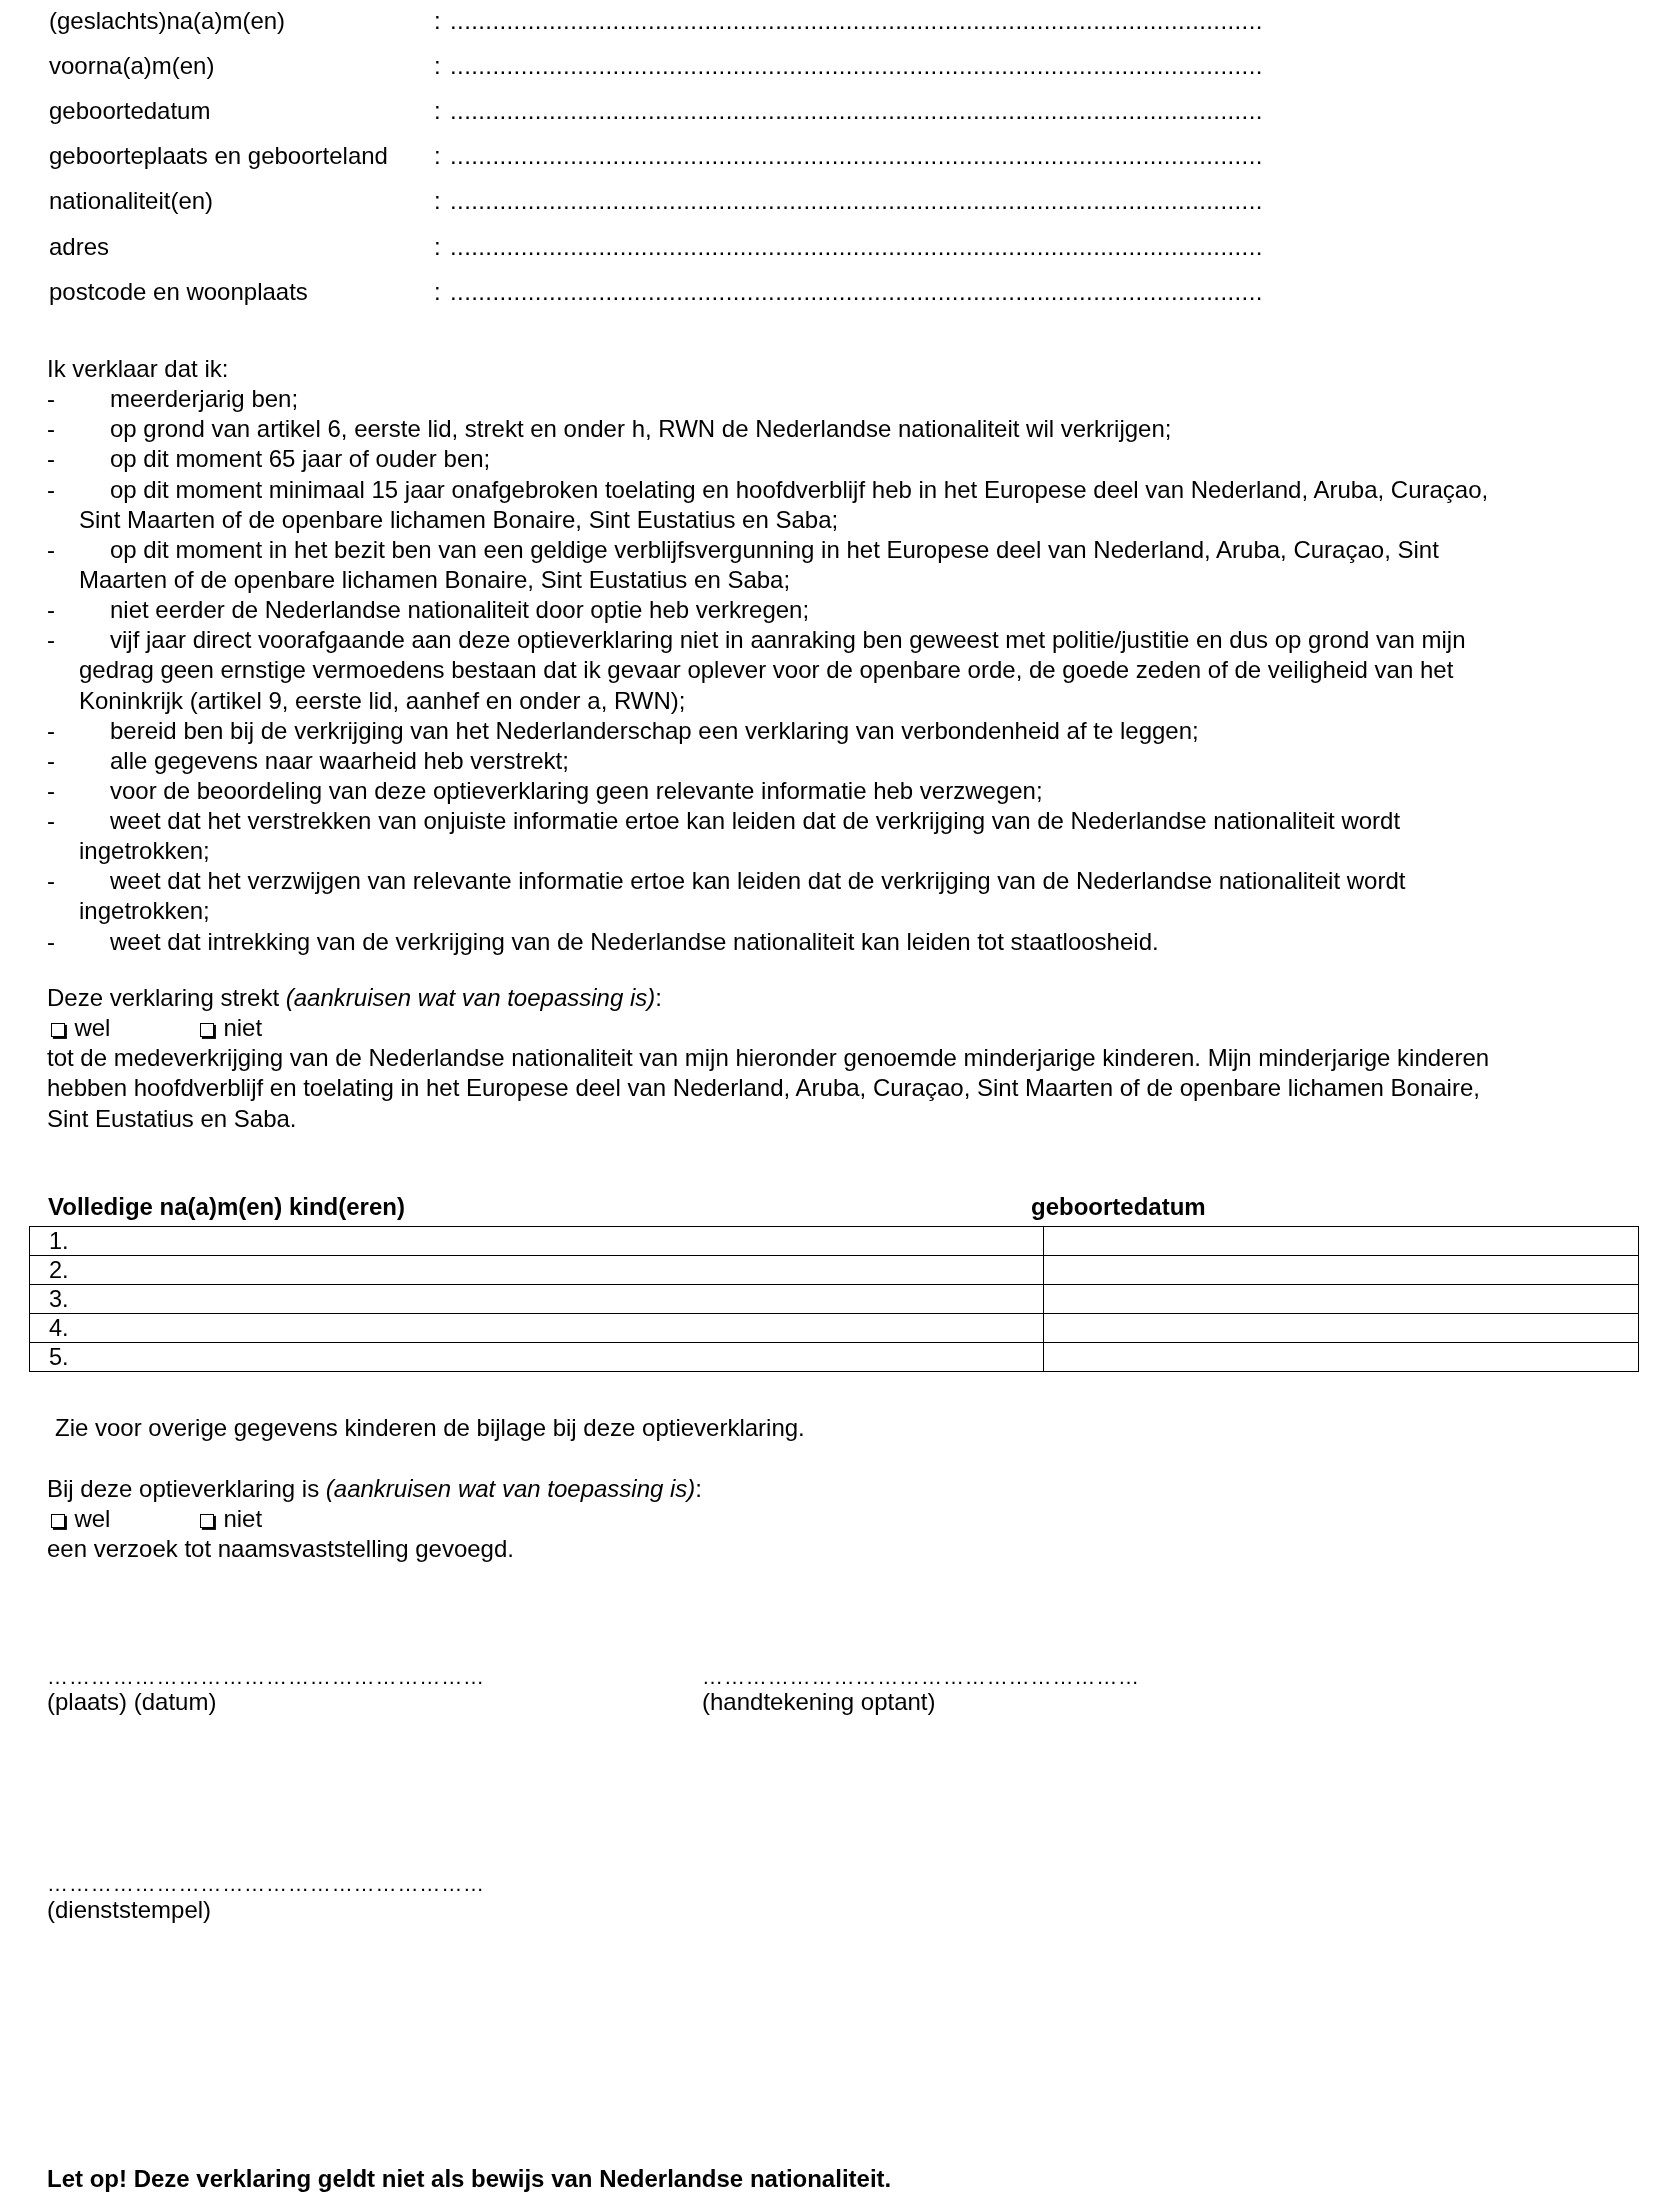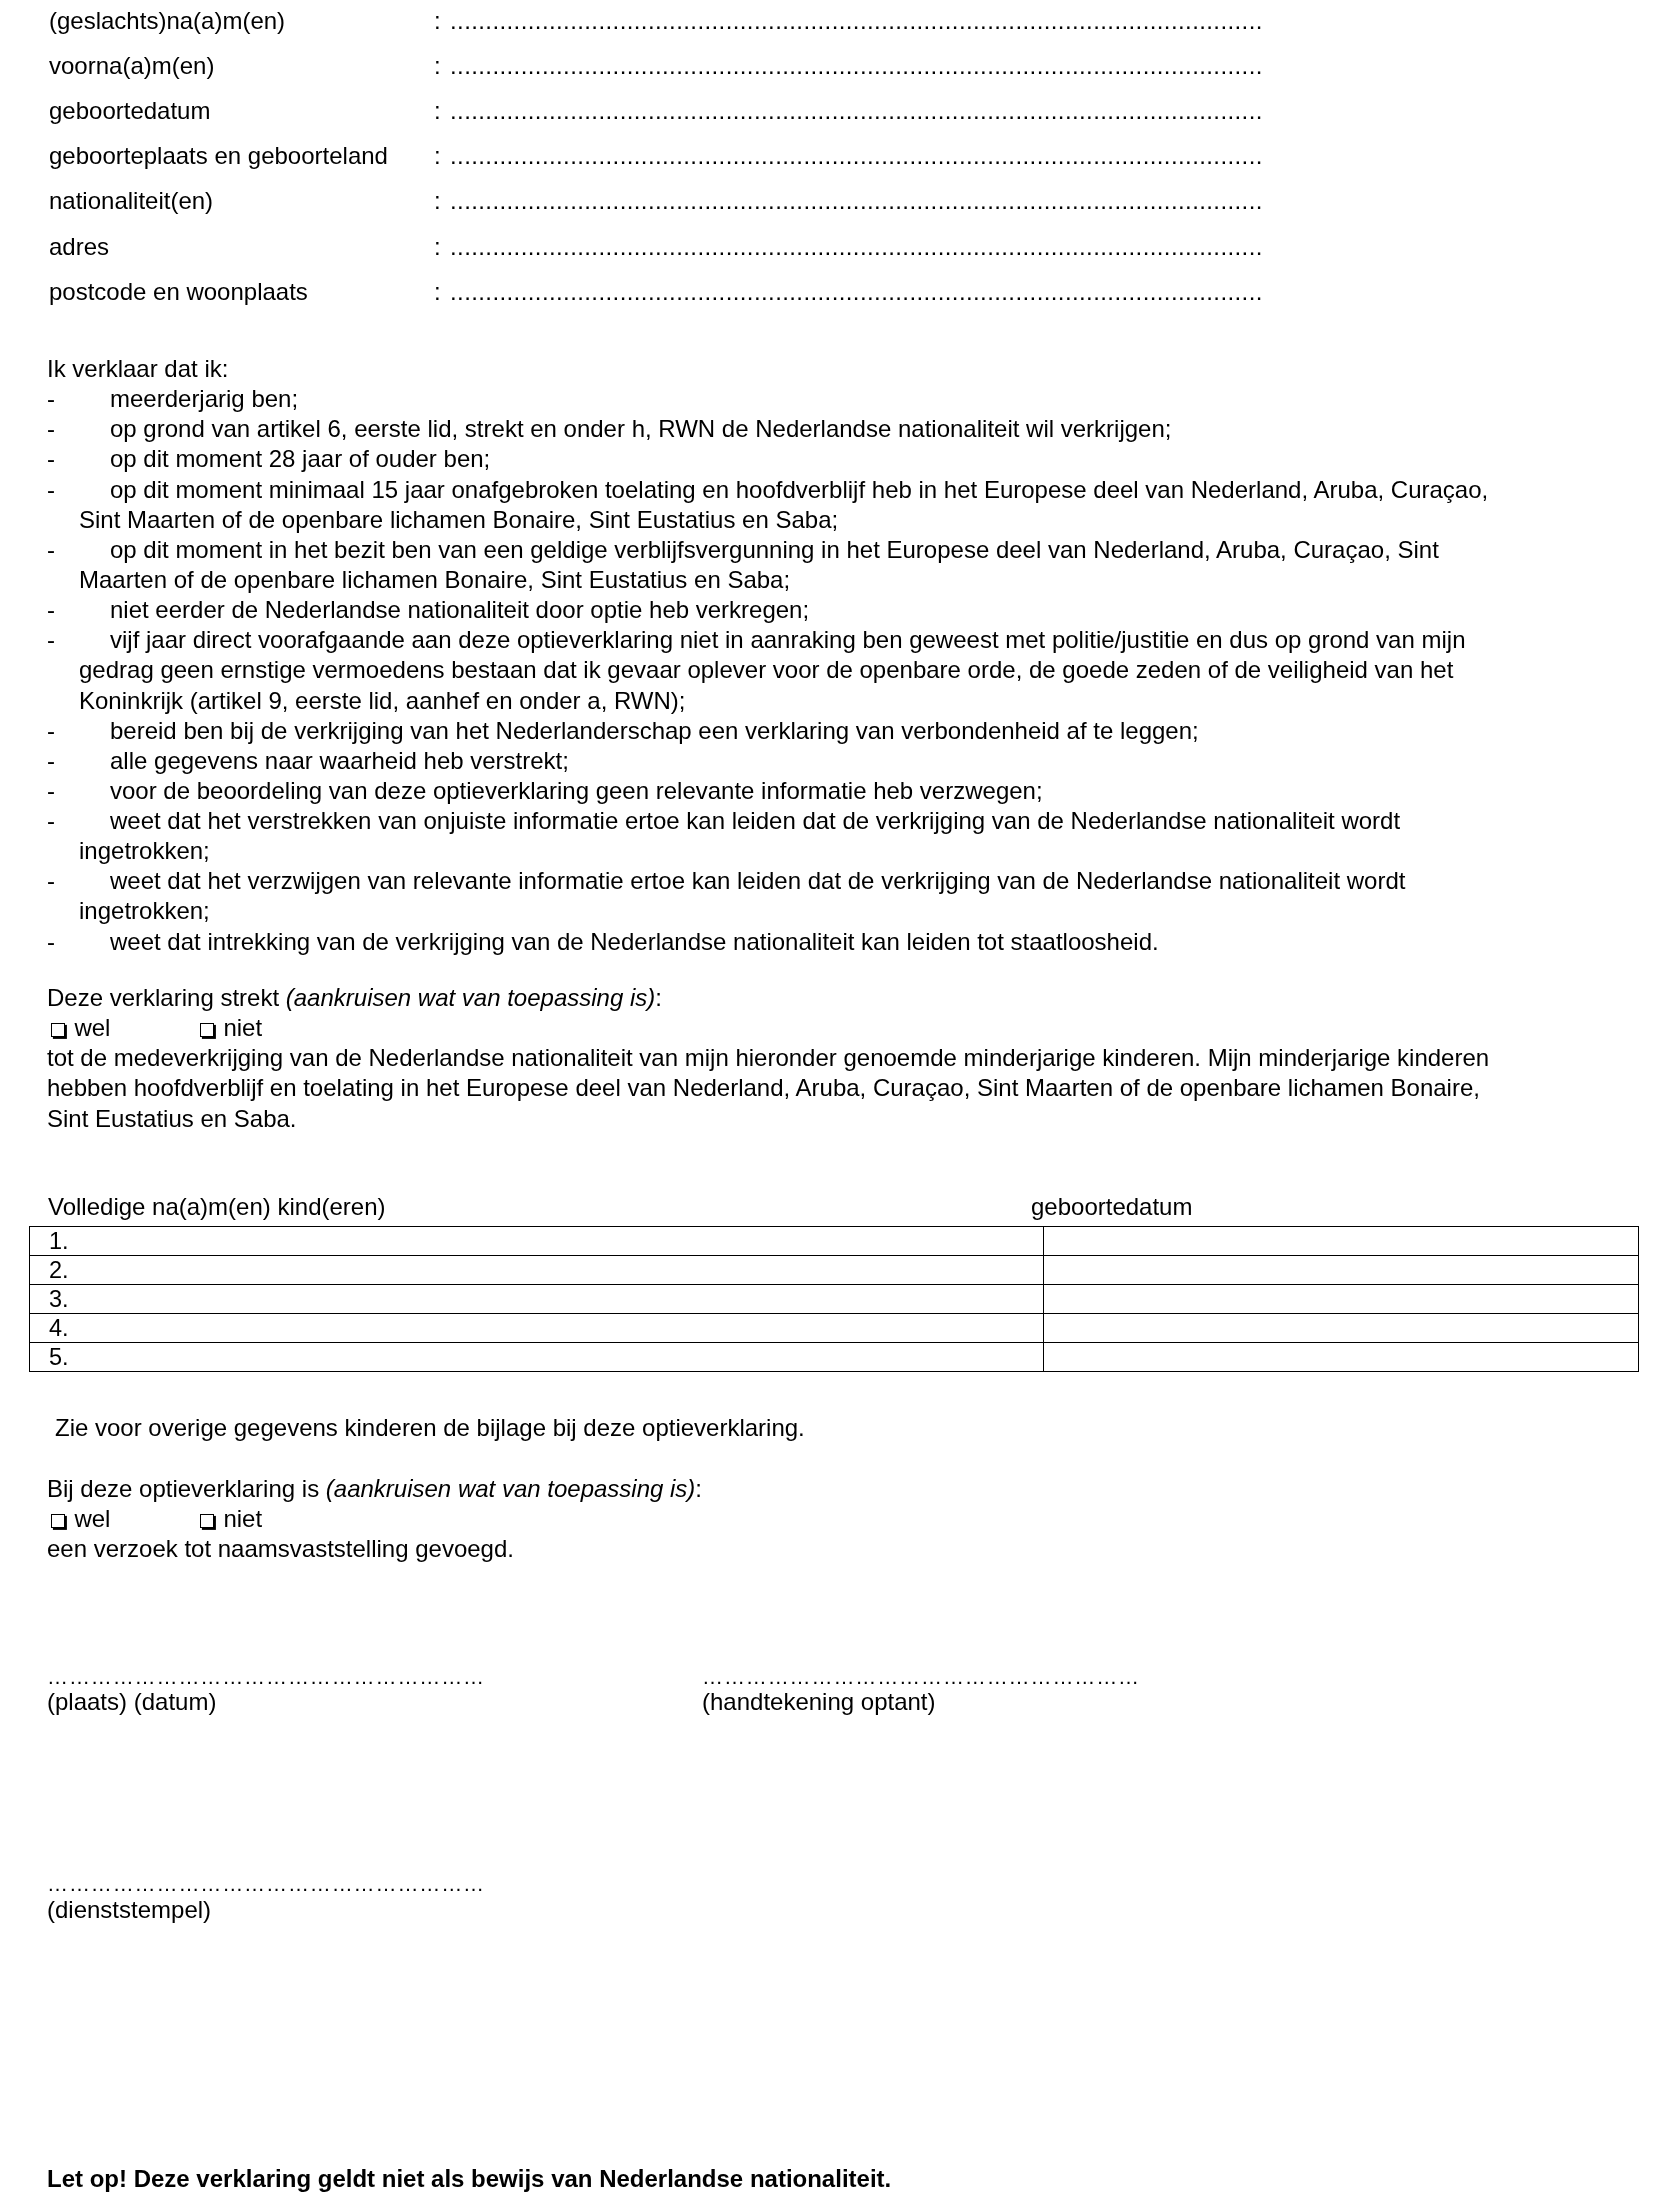--- a/index.html
+++ b/index.html
@@ -11,21 +11,21 @@
   .field-dots { position:absolute; left:450px; width:812px; overflow:hidden; white-space:nowrap; letter-spacing:0.4px; }
   .bullet { position:absolute; left:47px; }
   .bullet-text { position:absolute; left:77px; white-space:nowrap;margin-left:33px; }
   .cont { position:absolute; left:79px; white-space:nowrap; }
   i { font-style:italic; }
   .chk { display:inline-block; width:14px; height:14px; border:1.9px solid #000;
          box-shadow:1.9px 1.9px 0 #000; vertical-align:-0.9px; margin-right:9.4px; box-sizing:border-box; }
   table.kids { position:absolute; left:29px; top:1226px; width:1610px; border-collapse:collapse; }
   table.kids td { border:1.9px solid #000; height:28px; padding:0 0 0 19px; font-size:23.5px; line-height:28px; vertical-align:bottom; }
   table.kids td.c2 { width:594px; padding:0; }
-  .th { position:absolute; top:1192px; font-weight:normal; line-height:30px; white-space:nowrap; }
+  .th { position:absolute; top:1192px; font-weight:bold; line-height:30px; white-space:nowrap; }
   .sigdots { position:absolute; white-space:nowrap; letter-spacing:0.9px; font-size:21px; }
   .bold { font-weight:bold; }
 </style>
 </head>
 <body>
 
 <div>
   <div class="abs field-label" style="top:5.6px">(geslachts)na(a)m(en)</div>
   <div class="abs field-colon" style="top:5.6px">:</div>
   <div class="field-dots" style="top:5.6px;line-height:30px">..........................................................................................................................</div>
@@ -61,21 +61,21 @@
   <div class="abs" style="top:384px;left:0">
     <span class="bullet">-</span>
     <span class="bullet-text">meerderjarig ben;</span>
   </div>
   <div class="abs" style="top:414px;left:0">
     <span class="bullet">-</span>
     <span class="bullet-text">op grond van artikel 6, eerste lid, strekt en onder h, RWN de Nederlandse nationaliteit wil verkrijgen;</span>
   </div>
   <div class="abs" style="top:444px;left:0">
     <span class="bullet">-</span>
-    <span class="bullet-text">op dit moment 28 jaar of ouder ben;</span>
+    <span class="bullet-text">op dit moment 65 jaar of ouder ben;</span>
   </div>
   <div class="abs" style="top:475px;left:0">
     <span class="bullet">-</span>
     <span class="bullet-text">op dit moment minimaal 15 jaar onafgebroken toelating en hoofdverblijf heb in het Europese deel van Nederland, Aruba, Curaçao,</span>
   </div>
   <div class="abs" style="top:505px;left:0">
     <span class="cont">Sint Maarten of de openbare lichamen Bonaire, Sint Eustatius en Saba;</span>
   </div>
   <div class="abs" style="top:535px;left:0">
     <span class="bullet">-</span>

